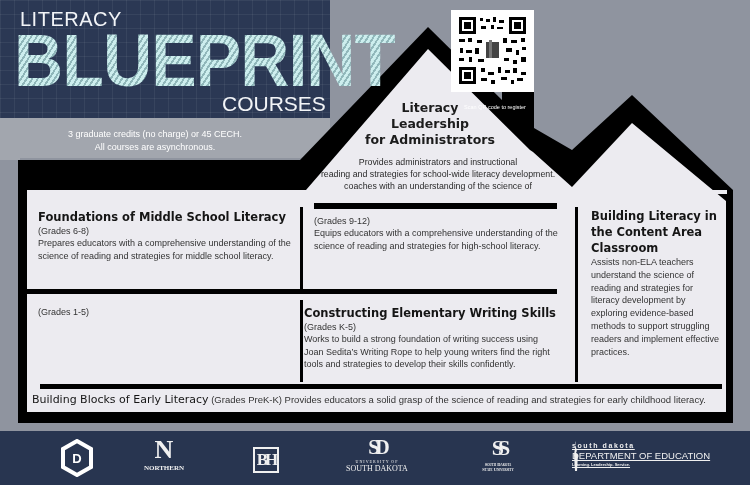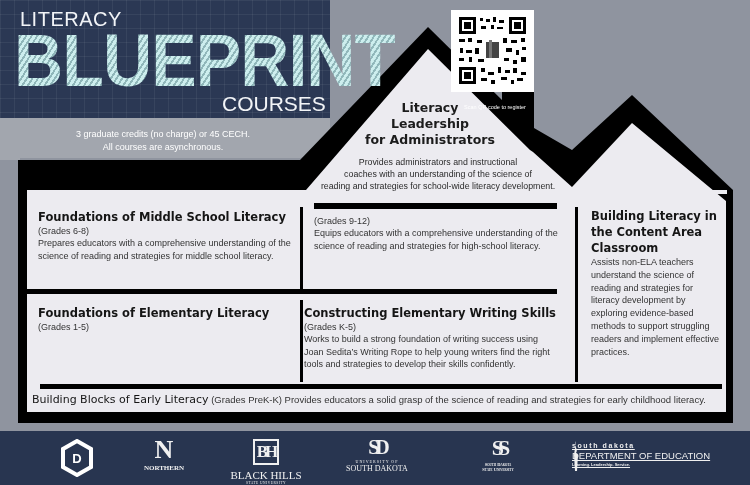--- a/index.html
+++ b/index.html
@@ -10,21 +10,21 @@
     background-image:
       linear-gradient(rgba(255,255,255,0.06) 1px, transparent 1px),
       linear-gradient(90deg, rgba(255,255,255,0.06) 1px, transparent 1px);
     background-size:14px 14px; }
   .t-literacy { left:20px; top:8px; color:#f2f4f7; font-size:20px; letter-spacing:0.5px; font-family:"Liberation Sans", sans-serif; }
   .t-blueprint { left:14px; top:24px; color:#bfe3e4; font-size:74px; font-weight:bold; letter-spacing:-1px; line-height:74px;
     font-family:"Liberation Sans Narrow","Liberation Sans", sans-serif; transform:scaleX(0.92); transform-origin:left;
     background-image:repeating-linear-gradient(-55deg, #cdeeee 0 3px, #8fb6b9 3px 5px);
     -webkit-background-clip:text; background-clip:text; color:transparent; }
   .t-courses { left:222px; top:92px; color:#f2f4f7; font-size:21px; font-family:"Liberation Sans", sans-serif; }
-  .credits { left:0; width:310px; top:128px; text-align:center; color:#ffffff; font-size:9px; line-height:13px; font-family:"Liberation Sans", sans-serif;margin-left:8px; }
+  .credits { left:0; width:310px; top:128px; text-align:center; color:#ffffff; font-size:9px; line-height:13px; font-family:"Liberation Sans", sans-serif; }
   .qr-box { left:451px; top:10px; width:83px; height:82px; background:#fff; }
   .qr-caption { left:440px; top:104px; width:110px; text-align:center; color:#fff; font-size:5.5px; font-family:"Liberation Sans", sans-serif; }
   .admin-title { left:340px; top:100px; width:180px; text-align:center; font-weight:bold; font-size:12.5px; line-height:16px; color:#1c1c1c; font-family:"DejaVu Sans", sans-serif; }
   .admin-desc { left:303px; top:156px; width:270px; text-align:center; font-size:8.8px; line-height:12px; color:#2a2a2a; font-family:"Liberation Sans", sans-serif; }
   .course { color:#222; font-family:"Liberation Sans", sans-serif; }
   .course .title { font-family:"DejaVu Sans", sans-serif; font-weight:bold; font-size:11.5px; color:#151515; line-height:15px; }
   .course .grades { font-size:9px; line-height:12px; color:#333; }
   .course .desc { font-size:9px; line-height:12.5px; color:#333; }
   .bar { background:#000; }
   .early { left:32px; top:393px; width:700px; font-size:9.5px; color:#333; font-family:"Liberation Sans", sans-serif; white-space:nowrap; }
@@ -110,22 +110,22 @@
 </div>
 <div class="abs qr-caption">Scan QR code to register</div>
 
 <div class="abs admin-title">
   <div>Literacy</div>
   <div>Leadership</div>
   <div>for Administrators</div>
 </div>
 <div class="abs admin-desc">
   <div>Provides administrators and instructional</div>
+  <div>reading and strategies for school-wide literacy development.</div>
   <div>coaches with an understanding of the science of</div>
-  <div>reading and strategies for school-wide literacy development.</div>
 </div>
 
 <div class="abs bar" style="left:314px; top:203px; width:243px; height:6px;"></div>
 <div class="abs bar" style="left:300px; top:207px; width:3px; height:83px;"></div>
 <div class="abs bar" style="left:27px; top:289px; width:530px; height:5px;"></div>
 <div class="abs bar" style="left:300px; top:300px; width:3px; height:82px;"></div>
 <div class="abs bar" style="left:575px; top:207px; width:3px; height:175px;"></div>
 <div class="abs bar" style="left:40px; top:384px; width:682px; height:5px;"></div>
 
 <div class="abs course" style="left:38px; top:210px; width:258px;">
@@ -135,21 +135,20 @@
 </div>
 <div class="abs course" style="left:314px; top:215px; width:252px;">
   <div class="grades">(Grades 9-12)</div>
   <div class="desc">Equips educators with a comprehensive understanding of the science of reading and strategies for high-school literacy.</div>
 </div>
 <div class="abs course" style="left:591px; top:208px; width:130px;">
   <div class="title" style="font-size:11.5px; line-height:16px;">Building Literacy in the Content Area Classroom</div>
   <div class="desc" style="line-height:12.8px;">Assists non-ELA teachers understand the science of reading and strategies for literacy development by exploring evidence-based methods to support struggling readers and implement effective practices.</div>
 </div>
 <div class="abs course" style="left:38px; top:306px; width:262px;">
-  <div class="title">Foundations of Elementary Literacy</div>
   <div class="grades">(Grades 1-5)</div>
 </div>
 <div class="abs course" style="left:304px; top:306px; width:254px;">
   <div class="title">Constructing Elementary Writing Skills</div>
   <div class="grades">(Grades K-5)</div>
   <div class="desc">Works to build a strong foundation of writing success using Joan Sedita’s Writing Rope to help young writers find the right tools and strategies to develop their skills confidently.</div>
 </div>
 
 <div class="abs early">
   <span class="title">Building Blocks of Early Literacy</span>
@@ -165,21 +164,21 @@
       <text x="17" y="24" font-size="13" font-weight="bold" text-anchor="middle" fill="#fff" font-family="Liberation Sans, sans-serif">D</text>
     </svg>
   </div>
 
   <div class="logo" style="left:136px; top:5px; width:56px;">
     <div style="font-size:26px; font-weight:bold; line-height:28px;">N</div>
     <div style="font-size:7px; font-weight:bold;">NORTHERN</div>
   </div>
 
   <div class="logo" style="left:230px; top:4px; width:72px;">
-    <div style="font-size:17px; font-weight:bold; line-height:22px; border:2px solid #f0f0f0; width:22px; margin:4px auto; letter-spacing:-3px;">BH</div>
+    <div style="font-size:17px; font-weight:bold; line-height:22px; border:2px solid #f0f0f0; width:22px; margin:12px auto; letter-spacing:-3px;">BH</div>
     <div style="font-size:11px; margin-top:4px;">BLACK HILLS</div>
     <div style="font-size:3.5px; letter-spacing:0.5px;">STATE UNIVERSITY</div>
   </div>
 
   <div class="logo" style="left:342px; top:4px; width:70px;">
     <div style="font-size:20px; font-weight:bold; line-height:24px; letter-spacing:-4px;">SD</div>
     <div style="font-size:4px; letter-spacing:1px;">UNIVERSITY OF</div>
     <div style="font-size:8px;">SOUTH DAKOTA</div>
   </div>
 

